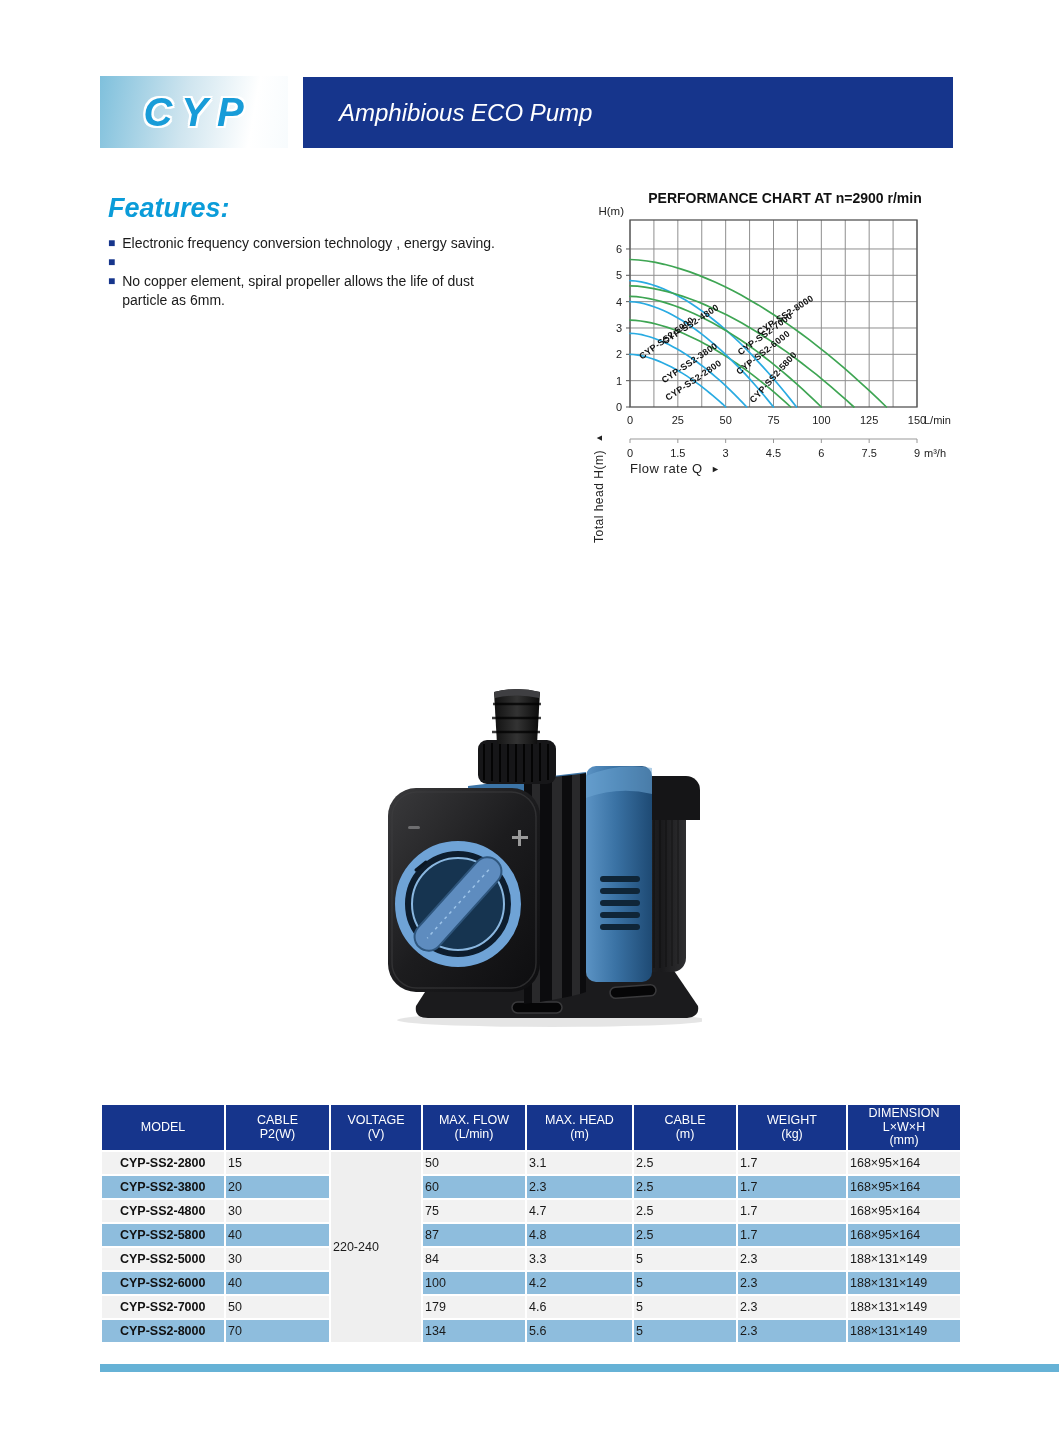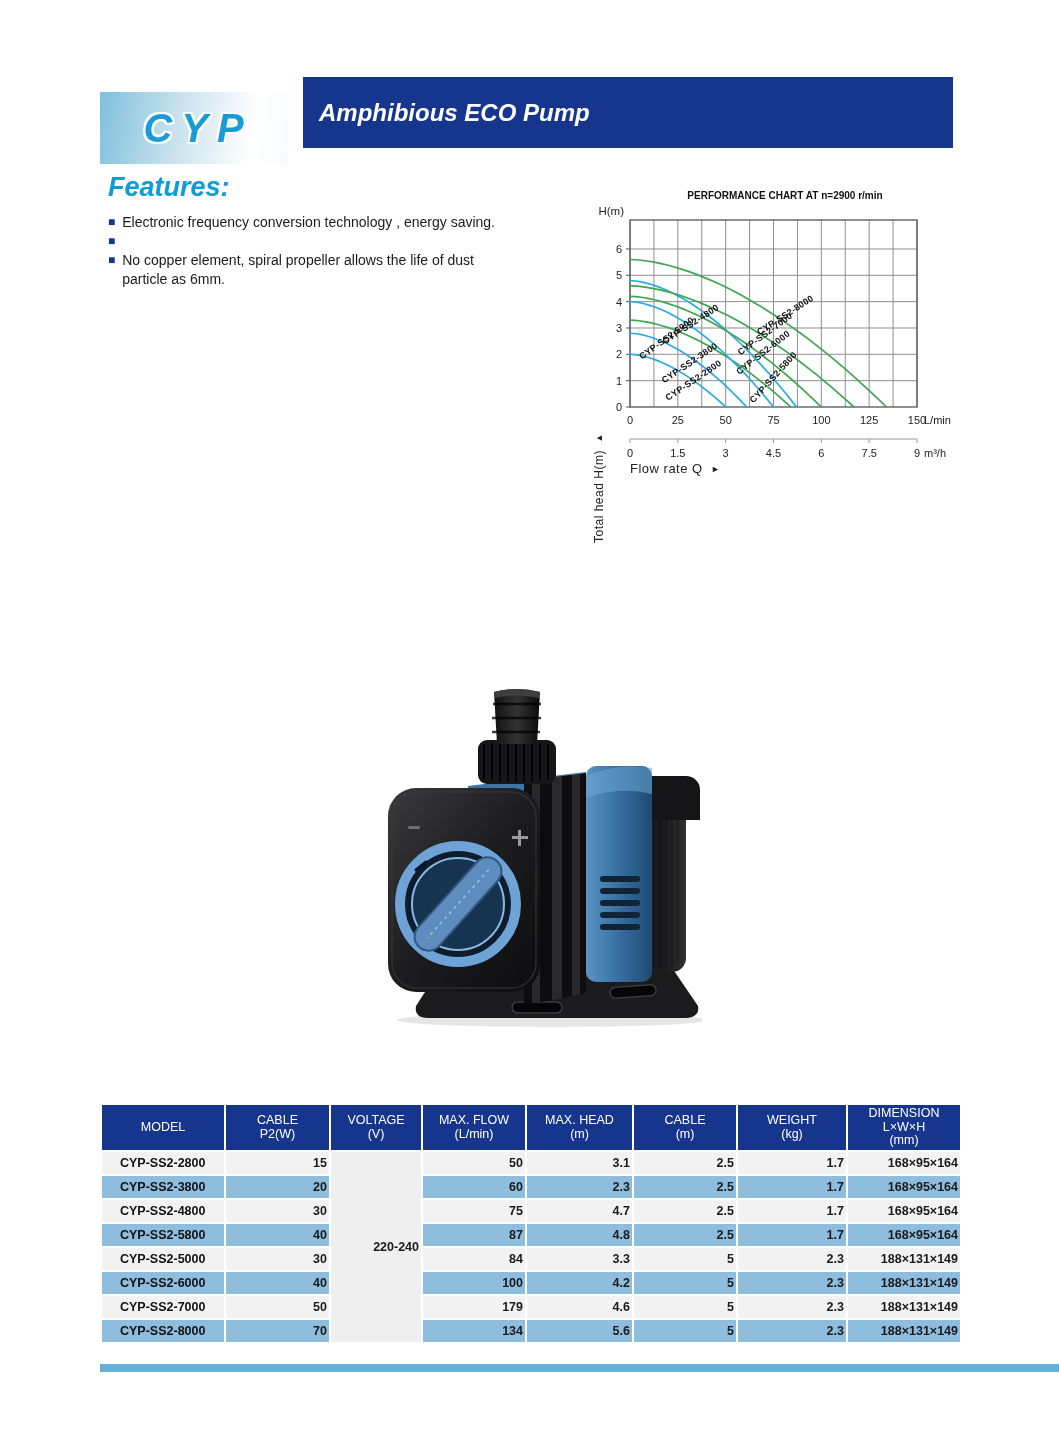--- a/index.html
+++ b/index.html
@@ -3,52 +3,52 @@
 <meta charset="utf-8">
 <style>
   html,body{margin:0;padding:0;background:#e8e8e8;}
   .page{
     position:relative;width:1059px;height:1438px;margin:0 auto;
     background:#ffffff;overflow:hidden;
     font-family:"Liberation Sans", sans-serif;color:#1a1a1a;
   }
   
   .logo-block{
-    position:absolute;left:100px;top:92px;width:188px;height:72px;
+    position:absolute;left:100px;top:76px;width:188px;height:72px;
     background:linear-gradient(100deg,#7fc0dc 0%,#cfe5ef 45%,#ffffff 80%,#f7fbfd 100%);
     display:flex;align-items:center;justify-content:center;
   }
   .logo-text{
     font-size:40px;font-weight:bold;font-style:italic;letter-spacing:9px;
     color:#189cd8;padding-left:8px;
     text-shadow:-2px -2px 0 #fff,2px -2px 0 #fff,-2px 2px 0 #fff,2px 2px 0 #fff,
                 0 2px 0 #fff,0 -2px 0 #fff,2px 0 0 #fff,-2px 0 0 #fff;
   }
   .banner{
     position:absolute;left:303px;top:77px;width:650px;height:71px;
     background:#16358c;display:flex;align-items:center;
   }
   .banner-title{
-    color:#ffffff;font-size:24px;font-weight:bold;font-style:italic;padding-left:16px;
-  }
-  
-  .features{position:absolute;left:108px;top:172px;width:440px;}
+    color:#ffffff;font-size:24px;font-weight:normal;font-style:italic;padding-left:36px;
+  }
+  
+  .features{position:absolute;left:108px;top:193px;width:440px;}
   .features-heading{
     font-size:27px;font-weight:bold;font-style:italic;color:#0b9cd9;margin:0 0 10px 0;
   }
   .features-list{list-style:none;margin:0;padding:0;max-width:402px;}
   .features-list li{
     display:flex;gap:7px;font-size:14px;line-height:19px;color:#1a1a1a;margin-bottom:0px;
   }
   .bullet-sq{color:#16358c;font-size:12px;line-height:19px;flex:0 0 auto;}
   
   .chart-wrap{position:absolute;left:580px;top:185px;width:410px;height:300px;}
   .chart-title{
     position:absolute;left:0;top:5px;width:410px;text-align:center;
-    font-size:10px;font-weight:bold;color:#111;
+    font-size:14px;font-weight:bold;color:#111;
   }
   .chart-svg{position:absolute;left:0;top:0;}
   .chart-ylabel{
     position:absolute;left:-66px;top:296px;width:170px;text-align:center;
     transform:rotate(-90deg);font-size:12px;color:#222;letter-spacing:0.5px;
   }
   .chart-xcaption{
     position:absolute;left:50px;top:276px;width:287px;text-align:left;
     font-size:13px;color:#222;letter-spacing:0.5px;
   }
@@ -59,22 +59,22 @@
   .spec-table{
     position:absolute;left:100px;top:1103px;width:860px;
     border-collapse:collapse;table-layout:fixed;font-size:12.5px;
   }
   .spec-table th{
     background:#16358c;color:#ffffff;font-weight:normal;
     height:45px;line-height:13.5px;text-align:center;vertical-align:middle;
     border:2px solid #ffffff;padding:0;white-space:pre-line;
   }
   .spec-table td{
-    height:20px;text-align:right;vertical-align:middle;
-    border:2px solid #ffffff;padding:1px 2px;color:#1a1a1a;font-weight:bold;
+    height:20px;text-align:left;vertical-align:middle;
+    border:2px solid #ffffff;padding:1px 2px;color:#1a1a1a;
   }
   .spec-table td.model-cell{text-align:left;padding-left:18px;font-weight:bold;color:#111;}
   .spec-table tr.row-even td{background:#f2f2f2;}
   .spec-table tr.row-odd td{background:#8ebddd;}
   .spec-table td.voltage-cell{background:#efefef !important;color:#1a1a1a;}
   
   .footer-bar{
     position:absolute;left:100px;top:1364px;width:959px;height:8px;background:#66b2d6;
   }
 </style>

